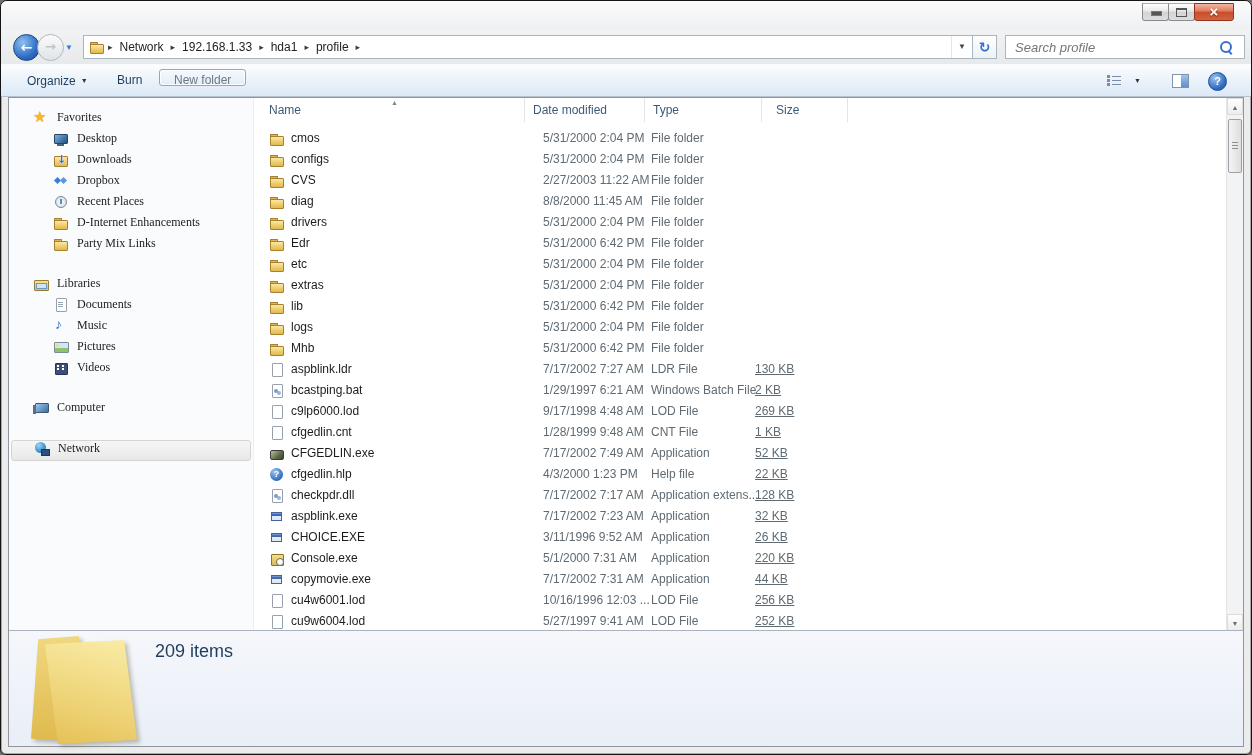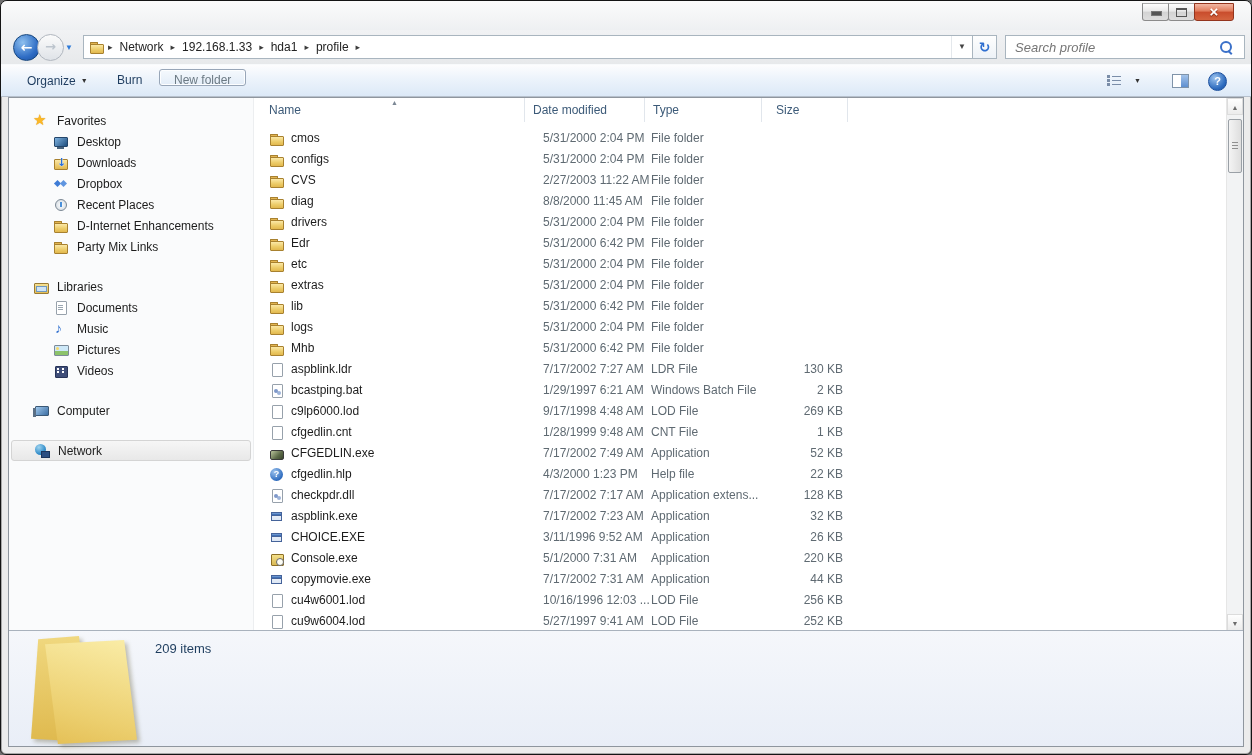--- a/index.html
+++ b/index.html
@@ -76,62 +76,62 @@
     border:1px solid #1b4f9e;background:radial-gradient(circle at 35% 30%,#9cc3ee,#2e6cbf 65%,#1c4f9c);}
   .help-btn::after{content:"?";position:absolute;left:0;right:0;top:0;text-align:center;
     color:#fff;font:bold 11px/16px "Liberation Sans",sans-serif;}
   
   .content{position:absolute;left:7px;right:7px;top:96px;bottom:7px;background:#fff;
     border:1px solid #8f969e;box-sizing:border-box;}
   
   .sidebar{position:absolute;left:0;top:0;bottom:115px;width:245px;background:#fafbfc;
     border-right:1px solid #eceef0;padding-top:12px;box-sizing:border-box;overflow:hidden;}
   .side-sec{margin-bottom:19px;}
-  .side-row{height:21px;display:flex;align-items:center;gap:8px;padding-left:24px;cursor:default;}
+  .side-row{height:21px;display:flex;align-items:flex-start;gap:8px;padding-left:24px;cursor:default;font-family:Liberation Serif, serif;}
   .side-row.item{padding-left:44px;}
   .side-row.sel{background:linear-gradient(180deg,#f6f6f6,#e8e8e8);border:1px solid #d4d4d4;
     border-radius:3px;margin:0 2px;padding-left:22px;height:19px;}
   .side-label{white-space:nowrap;}
   
   .listpane{position:absolute;left:246px;right:0;top:0;bottom:115px;overflow:hidden;}
   .headrow{position:absolute;left:0;top:0;right:17px;height:24px;background:#fff;}
   .col-h{position:absolute;top:0;height:24px;line-height:24px;color:#3c5a78;
     border-right:1px solid #e1e6ec;box-sizing:border-box;padding-left:8px;cursor:default;}
   .col-0{left:0;width:270px;padding-left:14px;}
   .col-1{left:270px;width:120px;}
   .col-2{left:390px;width:117px;}
   .col-3{left:507px;width:86px;padding-left:14px;}
   .sort-arrow{position:absolute;left:136px;top:1px;font-size:7px;color:#7b8794;}
   .rows{position:absolute;left:0;top:24px;right:17px;bottom:0;padding-top:6px;}
   .frow{height:21px;position:relative;}
   .cell{position:absolute;top:0;height:21px;line-height:21px;white-space:nowrap;}
   .c-name{left:14px;display:flex;align-items:center;gap:6px;color:#1c1c1c;}
   .c-date{left:288px;color:#5f6a72;}
   .c-type{left:396px;color:#5f6a72;}
-  .c-size{left:500px;width:88px;text-align:right;color:#5f6a72;}
+  .c-size{left:500px;width:88px;text-align:left;color:#5f6a72;text-decoration:underline;}
   
   .vscroll{position:absolute;right:0;top:0;bottom:0;width:17px;background:#f2f3f4;border-left:1px solid #e6e6e6;box-sizing:border-box;}
   .sb-btn{position:absolute;left:0;right:0;height:17px;text-align:center;font-size:7px;line-height:17px;color:#6b6b6b;
     background:linear-gradient(180deg,#fefefe,#ececec);border:1px solid #dcdcdc;box-sizing:border-box;}
   .sb-up{top:0;}
   .sb-down{bottom:0;}
   .sb-thumb{position:absolute;left:1px;right:1px;top:21px;height:52px;border:1px solid #9aa0a6;border-radius:2px;
     background:linear-gradient(90deg,#f4f4f4,#dedede);}
   .sb-thumb::after{content:"";position:absolute;left:3px;right:3px;top:22px;height:1px;background:#8f8f8f;
     box-shadow:0 3px 0 #8f8f8f,0 6px 0 #8f8f8f;}
   
   .details{position:absolute;left:0;right:0;bottom:0;height:115px;
     background:linear-gradient(180deg,#f5f7fb,#e9eef7);border-top:1px solid #a9b2bd;}
   .bigfolder{position:absolute;left:20px;top:3px;width:120px;height:110px;filter:drop-shadow(3px 3px 2px rgba(90,80,40,.35));}
   .bigfolder::before{content:"";position:absolute;left:2px;top:2px;width:60px;height:106px;
     background:linear-gradient(180deg,#f0d87f,#dfb94e);clip-path:polygon(12% 3%,80% 0,100% 100%,0 97%);}
   .bigfolder::after{content:"";position:absolute;left:16px;top:6px;width:92px;height:104px;
     background:linear-gradient(195deg,#faeda8,#eccf6f 70%,#e4bf55);
     clip-path:polygon(0 4%,86% 0,100% 96%,14% 100%);border-radius:2px;}
-  .status-count{position:absolute;left:146px;top:10px;color:#1e3d5e;font-size:13px;}
+  .status-count{position:absolute;left:146px;top:10px;color:#1e3d5e;font-size:18px;}
   
   .ic{width:16px;height:16px;position:relative;display:inline-block;flex:none;}
   .ic-folder::before{content:"";position:absolute;left:1px;top:3px;width:6px;height:3px;background:#e3b551;
     border:1px solid #a8812f;border-bottom:none;border-radius:1px 1px 0 0;}
   .ic-folder::after{content:"";position:absolute;left:1px;top:5px;width:12px;height:8px;border:1px solid #a8812f;
     background:linear-gradient(180deg,#fbe8a6 0%,#eccb67 60%,#e2b84e 100%);border-radius:1px;}
   .ic-page::after{content:"";position:absolute;left:3px;top:1px;width:9px;height:12px;background:#fff;
     border:1px solid #97a1ab;border-radius:1px;}
   .ic-batch::after,.ic-dll::after{content:"";position:absolute;left:3px;top:1px;width:9px;height:12px;background:#fff;
     border:1px solid #97a1ab;border-radius:1px;}

